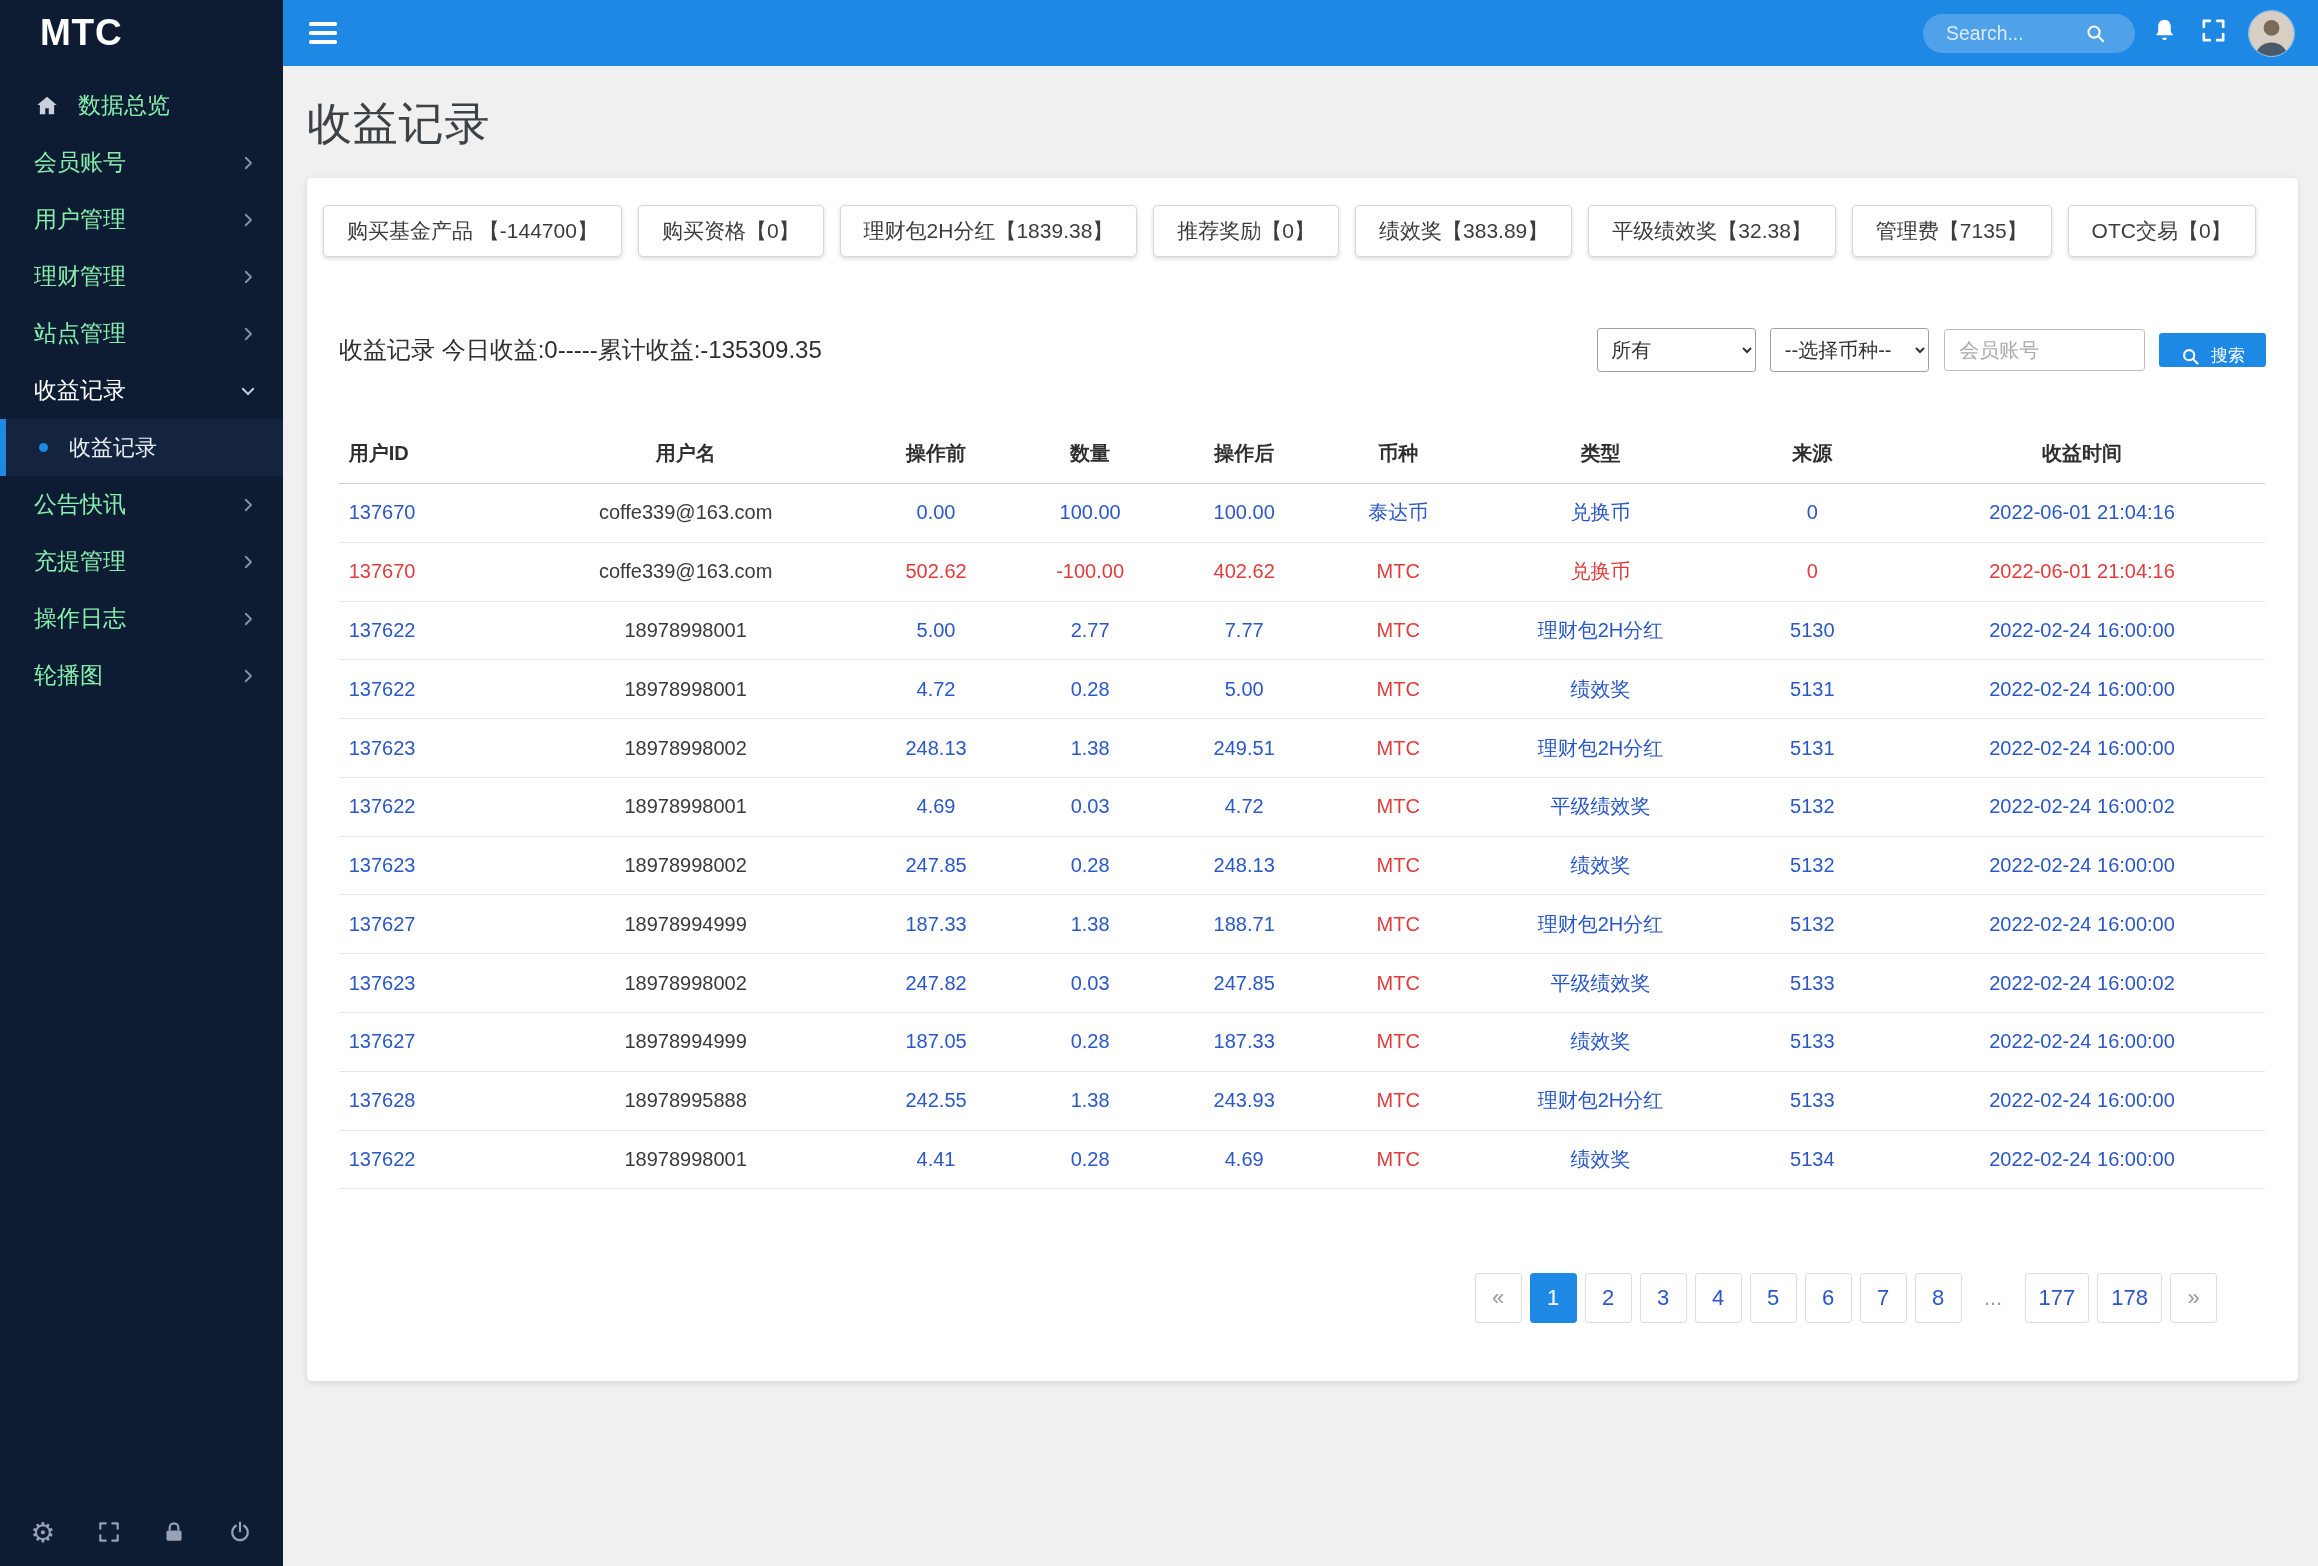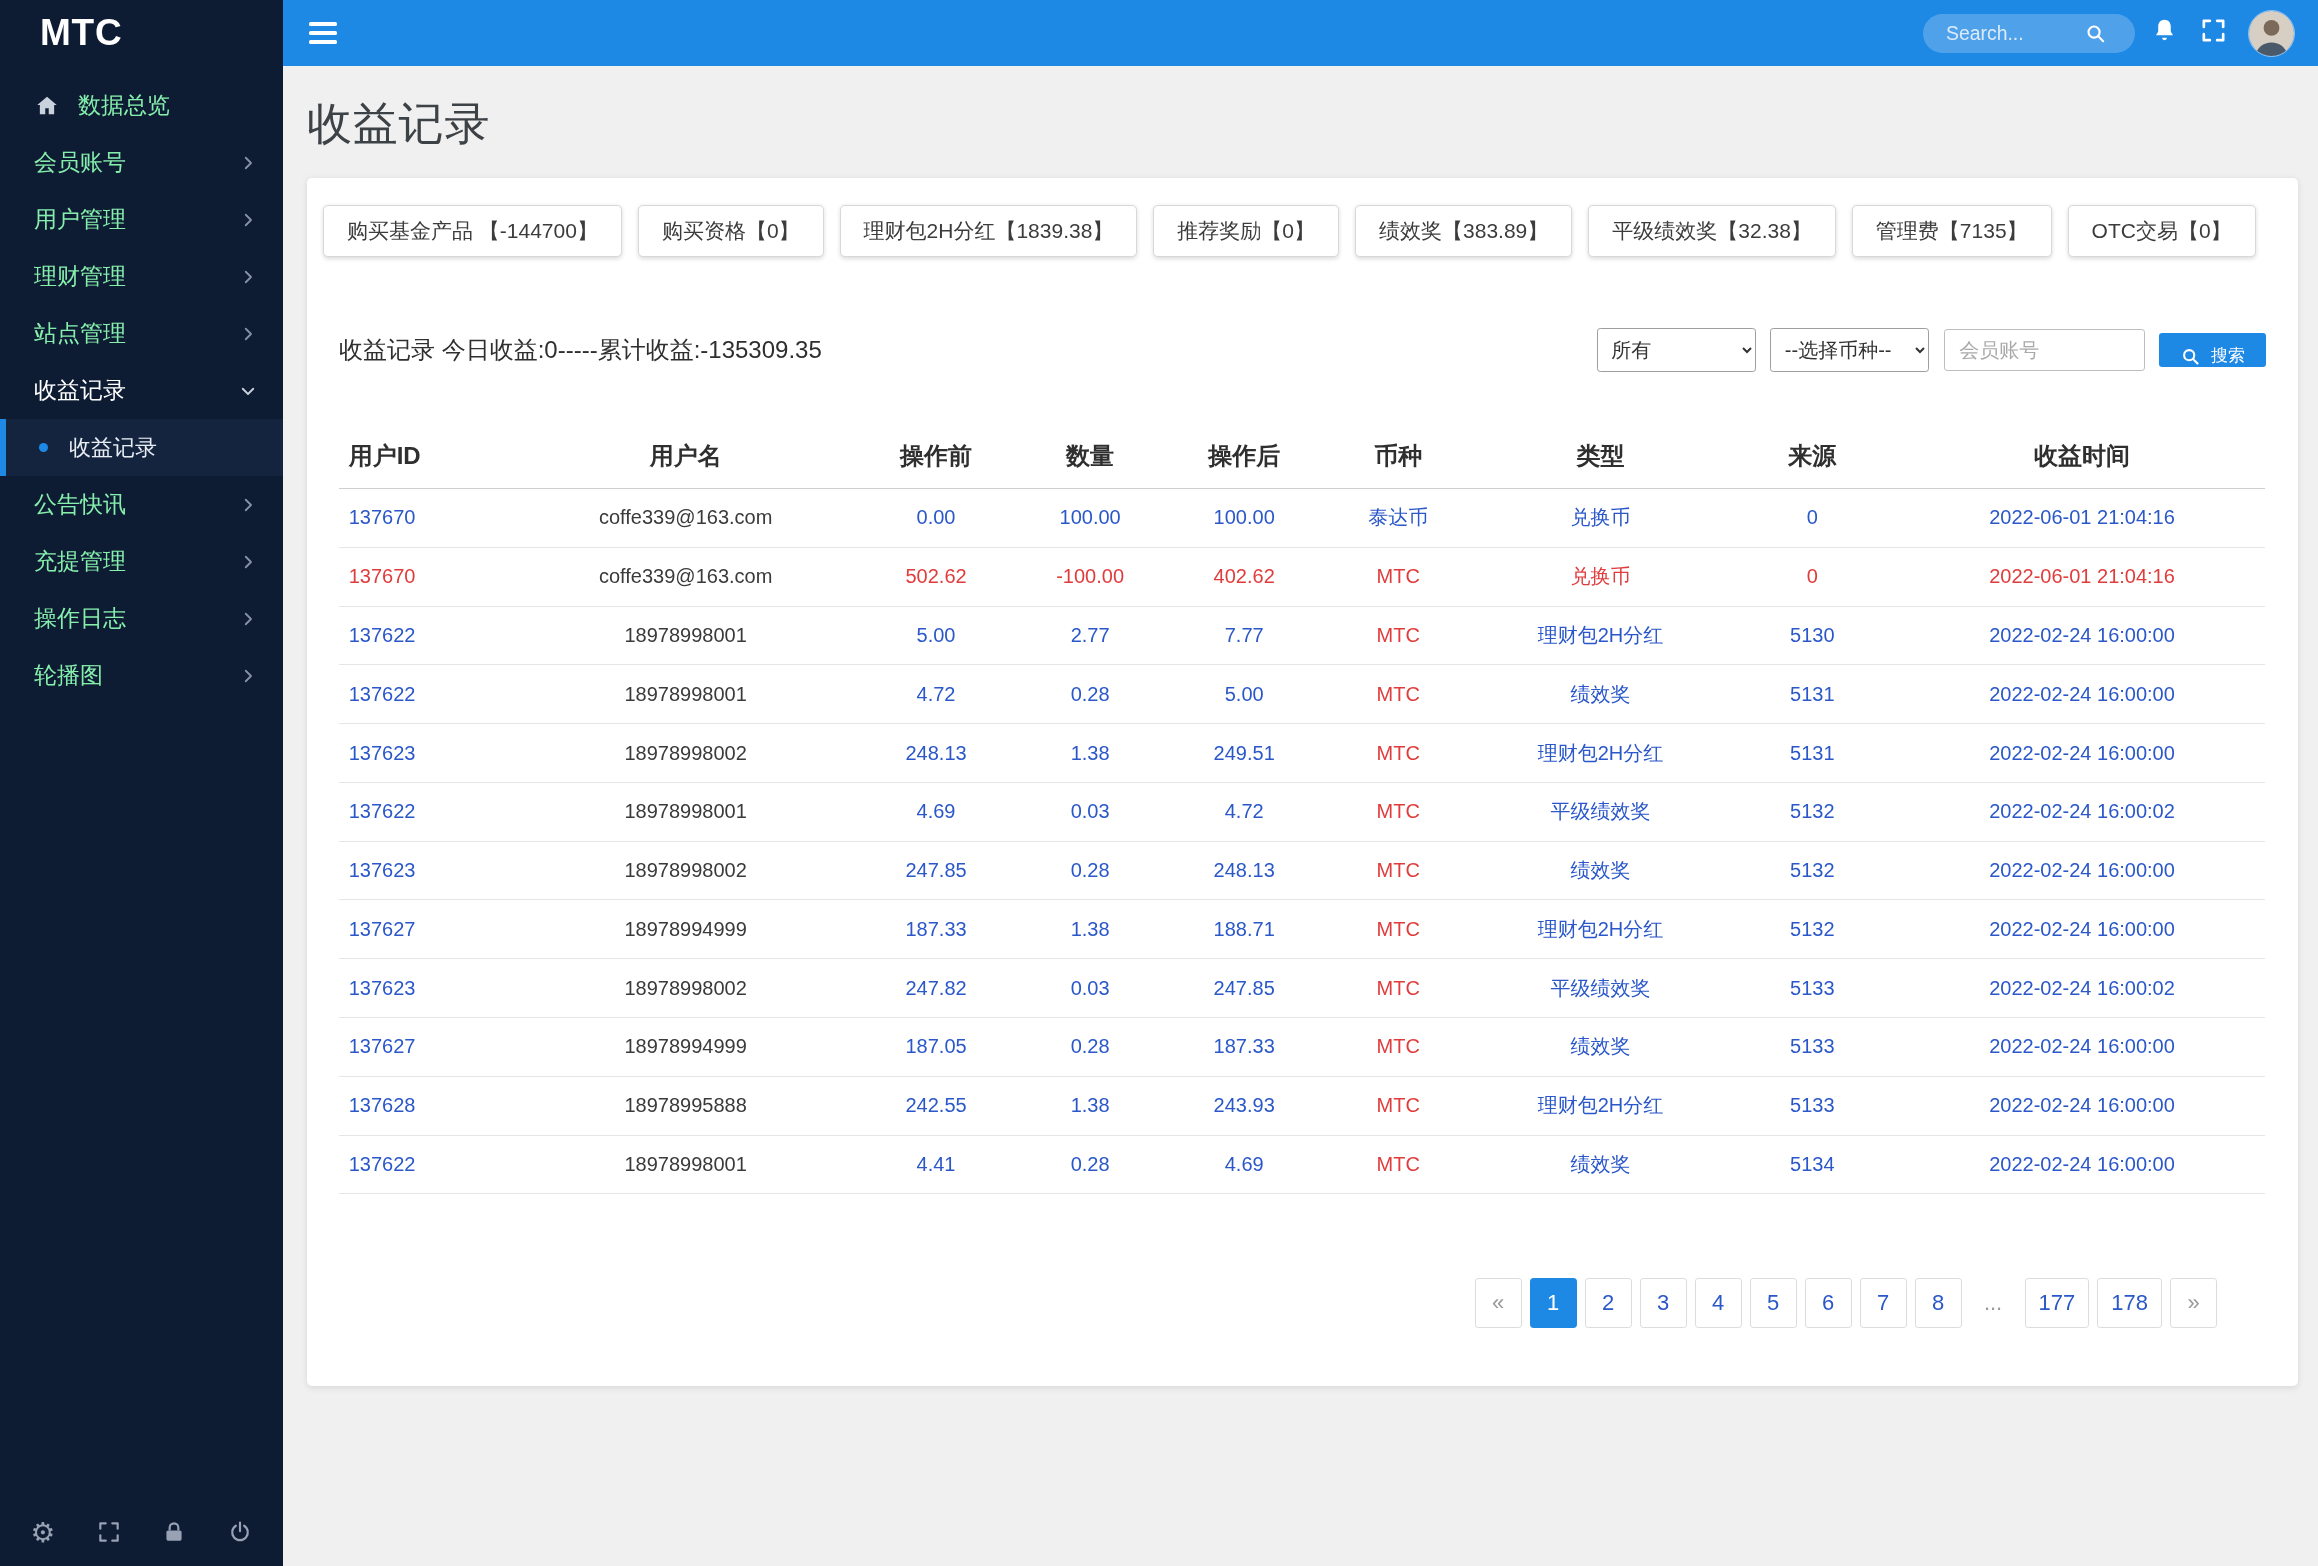--- a/index.html
+++ b/index.html
@@ -69,21 +69,21 @@
   .filters select{height:44px;border:0.8px solid #9E9E9E;border-radius:3.2px;background:#fff;font-size:20px;
                   color:#333;padding:0 9.7px;min-width:159px;font-family:inherit}
   .filters input{height:42px;border:0.8px solid #BDBDBD;border-radius:3.2px;font-size:20px;padding:0 14.6px;
                  width:201px;color:#333;font-family:inherit;outline:none}
   .filters input::placeholder{color:#A9A9A9}
   .btn-search{height:34px;background:var(--topbar);color:#fff;border:none;border-radius:3.2px;font-size:17px;
               padding:0 21px;display:inline-flex;align-items:flex-end;gap:9.7px;cursor:pointer;font-family:inherit}
   .btn-search svg{width:21px;height:21px}
 
   table{width:calc(100% - 65px);margin:52px 32px 0;border-collapse:collapse}
-  th{font-size:24px;color:#2F2F2F;font-weight:bold;padding:16px 6.5px;text-align:center;border-bottom:0.8px solid #CFCFCF}
+  th{font-size:20px;color:#2F2F2F;font-weight:bold;padding:16px 6.5px;text-align:center;border-bottom:0.8px solid #CFCFCF}
   td{font-size:20px;padding:15.4px 6.5px;text-align:center;border-bottom:0.8px solid #E6E6E6}
   th.left,td.left{text-align:left;padding-left:9.7px}
   .c-id{width:9%}.c-name{width:18%}.c-before{width:8%}.c-amount{width:8%}.c-after{width:8%}
   .c-coin{width:8%}.c-type{width:13%}.c-source{width:9%}.c-time{width:19%}
   .tone-blue{color:var(--link-blue)}
   .tone-red{color:var(--danger-red)}
   .tone-dark{color:#3A3A3A}
 
   .pagination{display:flex;justify-content:flex-end;align-items:center;gap:8px;margin:84px 81px 13px 0}
   .page-item{min-width:47px;height:50px;border:0.8px solid #DCDCDC;border-radius:3.2px;display:inline-flex;

